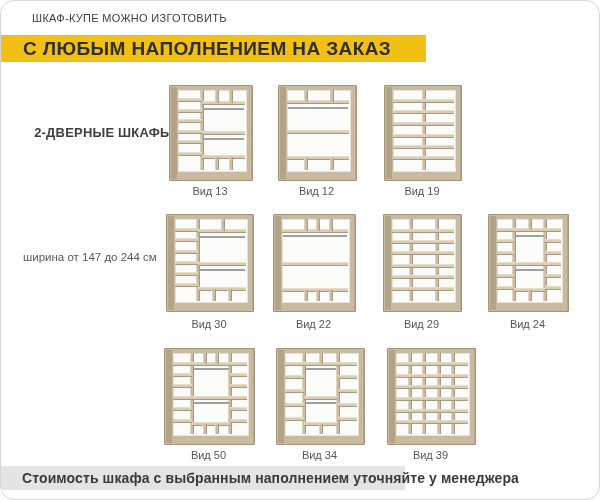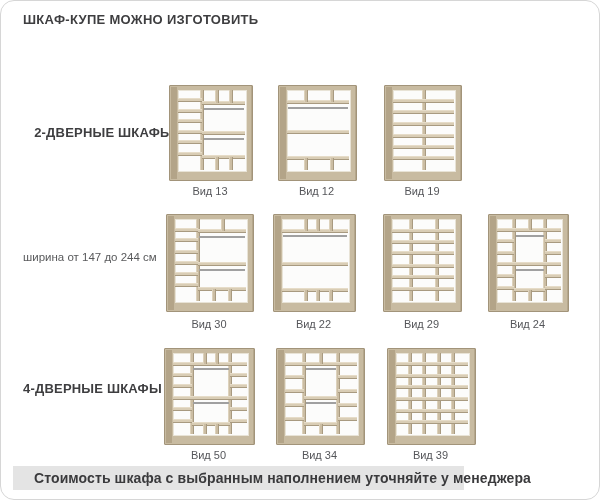--- a/index.html
+++ b/index.html
@@ -2,36 +2,36 @@
 <html><head>
 <meta charset="utf-8">
 <style>
   html,body{margin:0;padding:0;background:#ffffff;}
   #page{
     position:relative;width:600px;height:500px;overflow:hidden;
     background:#ffffff;border:1px solid #d6d6d6;border-radius:14px;
     font-family:"Liberation Sans", sans-serif;box-sizing:border-box;
   }
   .title{
-    position:absolute;left:22px;top:11px;
-    font-size:13px;font-weight:bold;color:#3e3e40;letter-spacing:.3px;white-space:nowrap;
+    position:absolute;left:31px;top:11px;
+    font-size:11px;font-weight:normal;color:#3e3e40;letter-spacing:.3px;white-space:nowrap;
   }
   .banner{
     position:absolute;left:0;top:34px;width:425px;height:27px;background:#f2c014;
     display:flex;align-items:center;
   }
   .banner span{
     padding-left:22px;font-size:19px;font-weight:bold;color:#2f2e2b;letter-spacing:.4px;white-space:nowrap;
   }
   .row-head{position:absolute;left:22px;width:150px;}
   .row-head .h{font-size:13px;font-weight:bold;color:#3e3e40;letter-spacing:.2px;white-space:nowrap;}
   .row-head .s{font-size:11.5px;color:#58595b;margin-top:3px;white-space:nowrap;}
   #rh1{top:124px;text-align:right;} #rh2{top:247px;} #rh3{top:380px;}
   .footer{
-    position:absolute;left:12px;top:465px;width:451px;height:24px;background:#e4e4e4;
+    position:absolute;left:0;top:465px;width:404px;height:24px;background:#e4e4e4;
     display:flex;align-items:center;
   }
   .footer span{
     padding-left:21px;font-size:14px;font-weight:bold;color:#3a3a3c;letter-spacing:.1px;white-space:nowrap;
   }
   
   .wardrobe{
     position:absolute;background:#c8bba1;border:1px solid #a2947a;border-radius:1px;
     box-shadow:inset -1px 0 0 #b5a78c;
   }
@@ -46,29 +46,31 @@
   .wlabel{
     position:absolute;width:80px;text-align:center;
     font-size:11px;color:#55565a;white-space:nowrap;
   }
 </style>
 </head>
 <body>
 
 <div id="page">
   <div class="title">ШКАФ-КУПЕ МОЖНО ИЗГОТОВИТЬ</div>
+  <div class="banner">
+    <span>С ЛЮБЫМ НАПОЛНЕНИЕМ НА ЗАКАЗ</span>
+  </div>
 
   <div class="row-head" id="rh1">
     <div class="h">2-ДВЕРНЫЕ ШКАФЫ</div>
   </div>
   <div class="row-head" id="rh2">
     <div class="s">ширина от 147 до 244 см</div>
   </div>
   <div class="row-head" id="rh3">
-    <div class="h">4-ДВЕРНЫЕ ШКАФЫ</div>
   </div>
 
   <div id="wardrobes">
       <div class="wardrobe" style="left: 168px; top: 84px; width: 82px; height: 94px;">
         <div class="wside"></div>
         <div class="interior">
           <div class="pv" style="left: 22.1px; top: 0px; height: 80px;"></div>
           <div class="ph" style="top: 8.4px; left: 0px; width: 24.1px;"></div>
           <div class="ph" style="top: 18.8px; left: 0px; width: 24.1px;"></div>
           <div class="ph" style="top: 29.2px; left: 0px; width: 24.1px;"></div>

